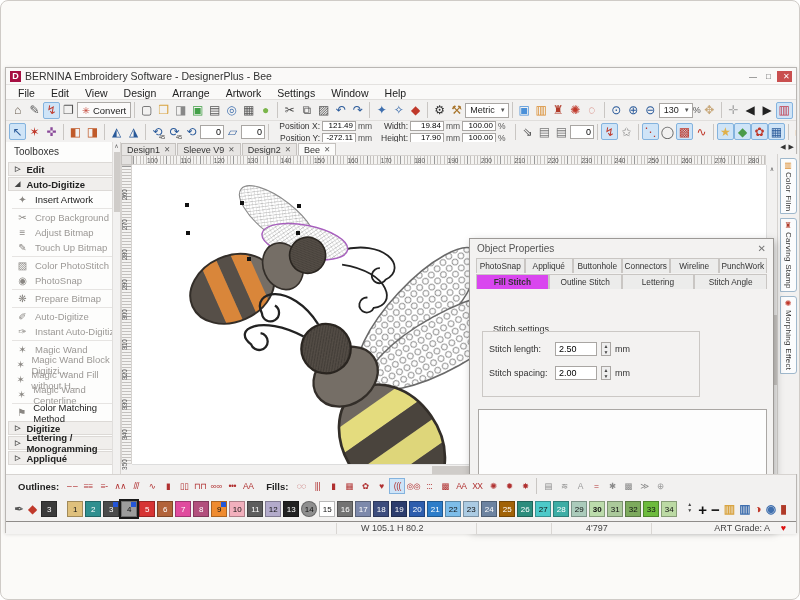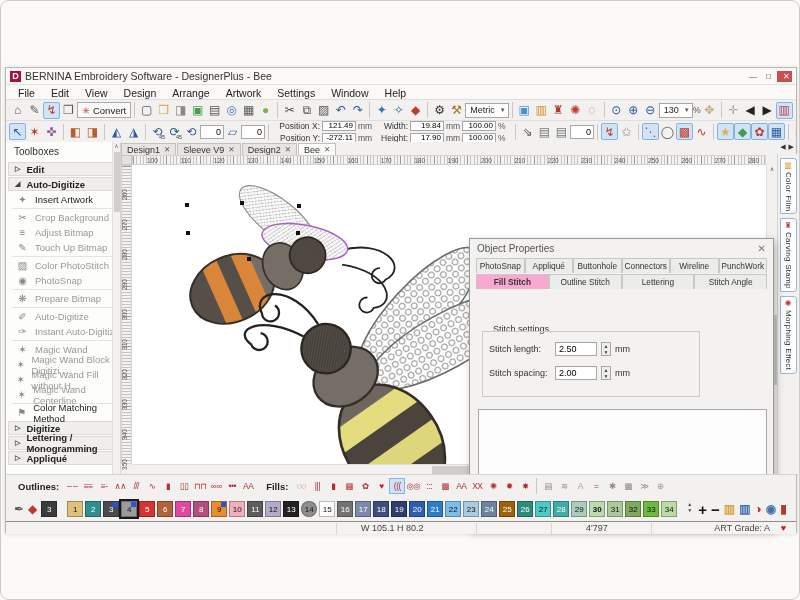--- a/index.html
+++ b/index.html
@@ -65,21 +65,21 @@
   #righttabs{position:absolute;left:771px;top:86px;width:21px;height:320px;background:#f2f1f0;border-left:1px solid #d6d3d0;display:flex;flex-direction:column;gap:4px;padding-top:4px;align-items:center;}
   .rtab{width:17px;border:1px solid #9fb8cc;background:#fbfcfd;border-radius:0 3px 3px 0;display:flex;flex-direction:column;align-items:center;padding:2px 0;gap:2px;}
   .rtab .ric{font-size:8px;line-height:9px;}
   .rtab .rlab{writing-mode:vertical-rl;font-size:8px;color:#333;letter-spacing:0.3px;}
   
   #dialog{position:absolute;left:463px;top:170px;width:305px;height:292px;background:#f3f2f1;border:1px solid #9c9996;box-shadow:2px 3px 8px rgba(0,0,0,.25);}
   #dlg-title{height:19px;display:flex;align-items:center;padding:0 7px;font-size:10px;color:#555;}
   #dlg-close{margin-left:auto;color:#777;font-size:10px;}
   .dlg-tabs{display:flex;padding:0 6px;}
   .dlg-tab{flex:1;height:15px;font-size:8.3px;color:#333;display:flex;align-items:center;justify-content:center;border:1px solid #c9c6c3;border-bottom:0;background:#ececeb;white-space:nowrap;overflow:hidden;}
-  .dlg-tab.active{background:#f9a8d4;font-weight:bold;}
+  .dlg-tab.active{background:#d946ef;font-weight:bold;}
   .dlg-row{display:flex;align-items:center;gap:4px;margin:7px 0 0 14px;font-size:9px;color:#333;}
   .dlg-label{width:62px;}
   .combo{width:108px;height:15px;border:1px solid #a9a6a3;background:#fff;display:flex;align-items:center;font-size:9px;padding-left:4px;}
   .combo .car{margin-left:auto;font-size:6px;color:#555;padding-right:3px;}
   .numbox{width:42px;height:14px;border:1px solid #a9a6a3;background:#fff;font-size:9px;text-align:left;padding:0 3px;}
   .spin{width:10px;height:14px;display:flex;flex-direction:column;border:1px solid #a9a6a3;background:#eee;font-size:5px;line-height:6px;align-items:center;justify-content:center;color:#444;}
   #dlg-group{position:absolute;left:12px;top:92px;width:218px;height:66px;border:1px solid #cbc8c5;}
   #dlg-group-label{position:absolute;left:20px;top:85px;font-size:9px;color:#333;background:#f3f2f1;padding:0 3px;}
   #dlg-panel{position:absolute;left:8px;top:170px;width:289px;height:90px;background:#fdfdfd;border:1px solid #aaa7a4;}
   #dlg-buttons{position:absolute;left:6px;bottom:6px;width:293px;display:flex;justify-content:space-between;}

